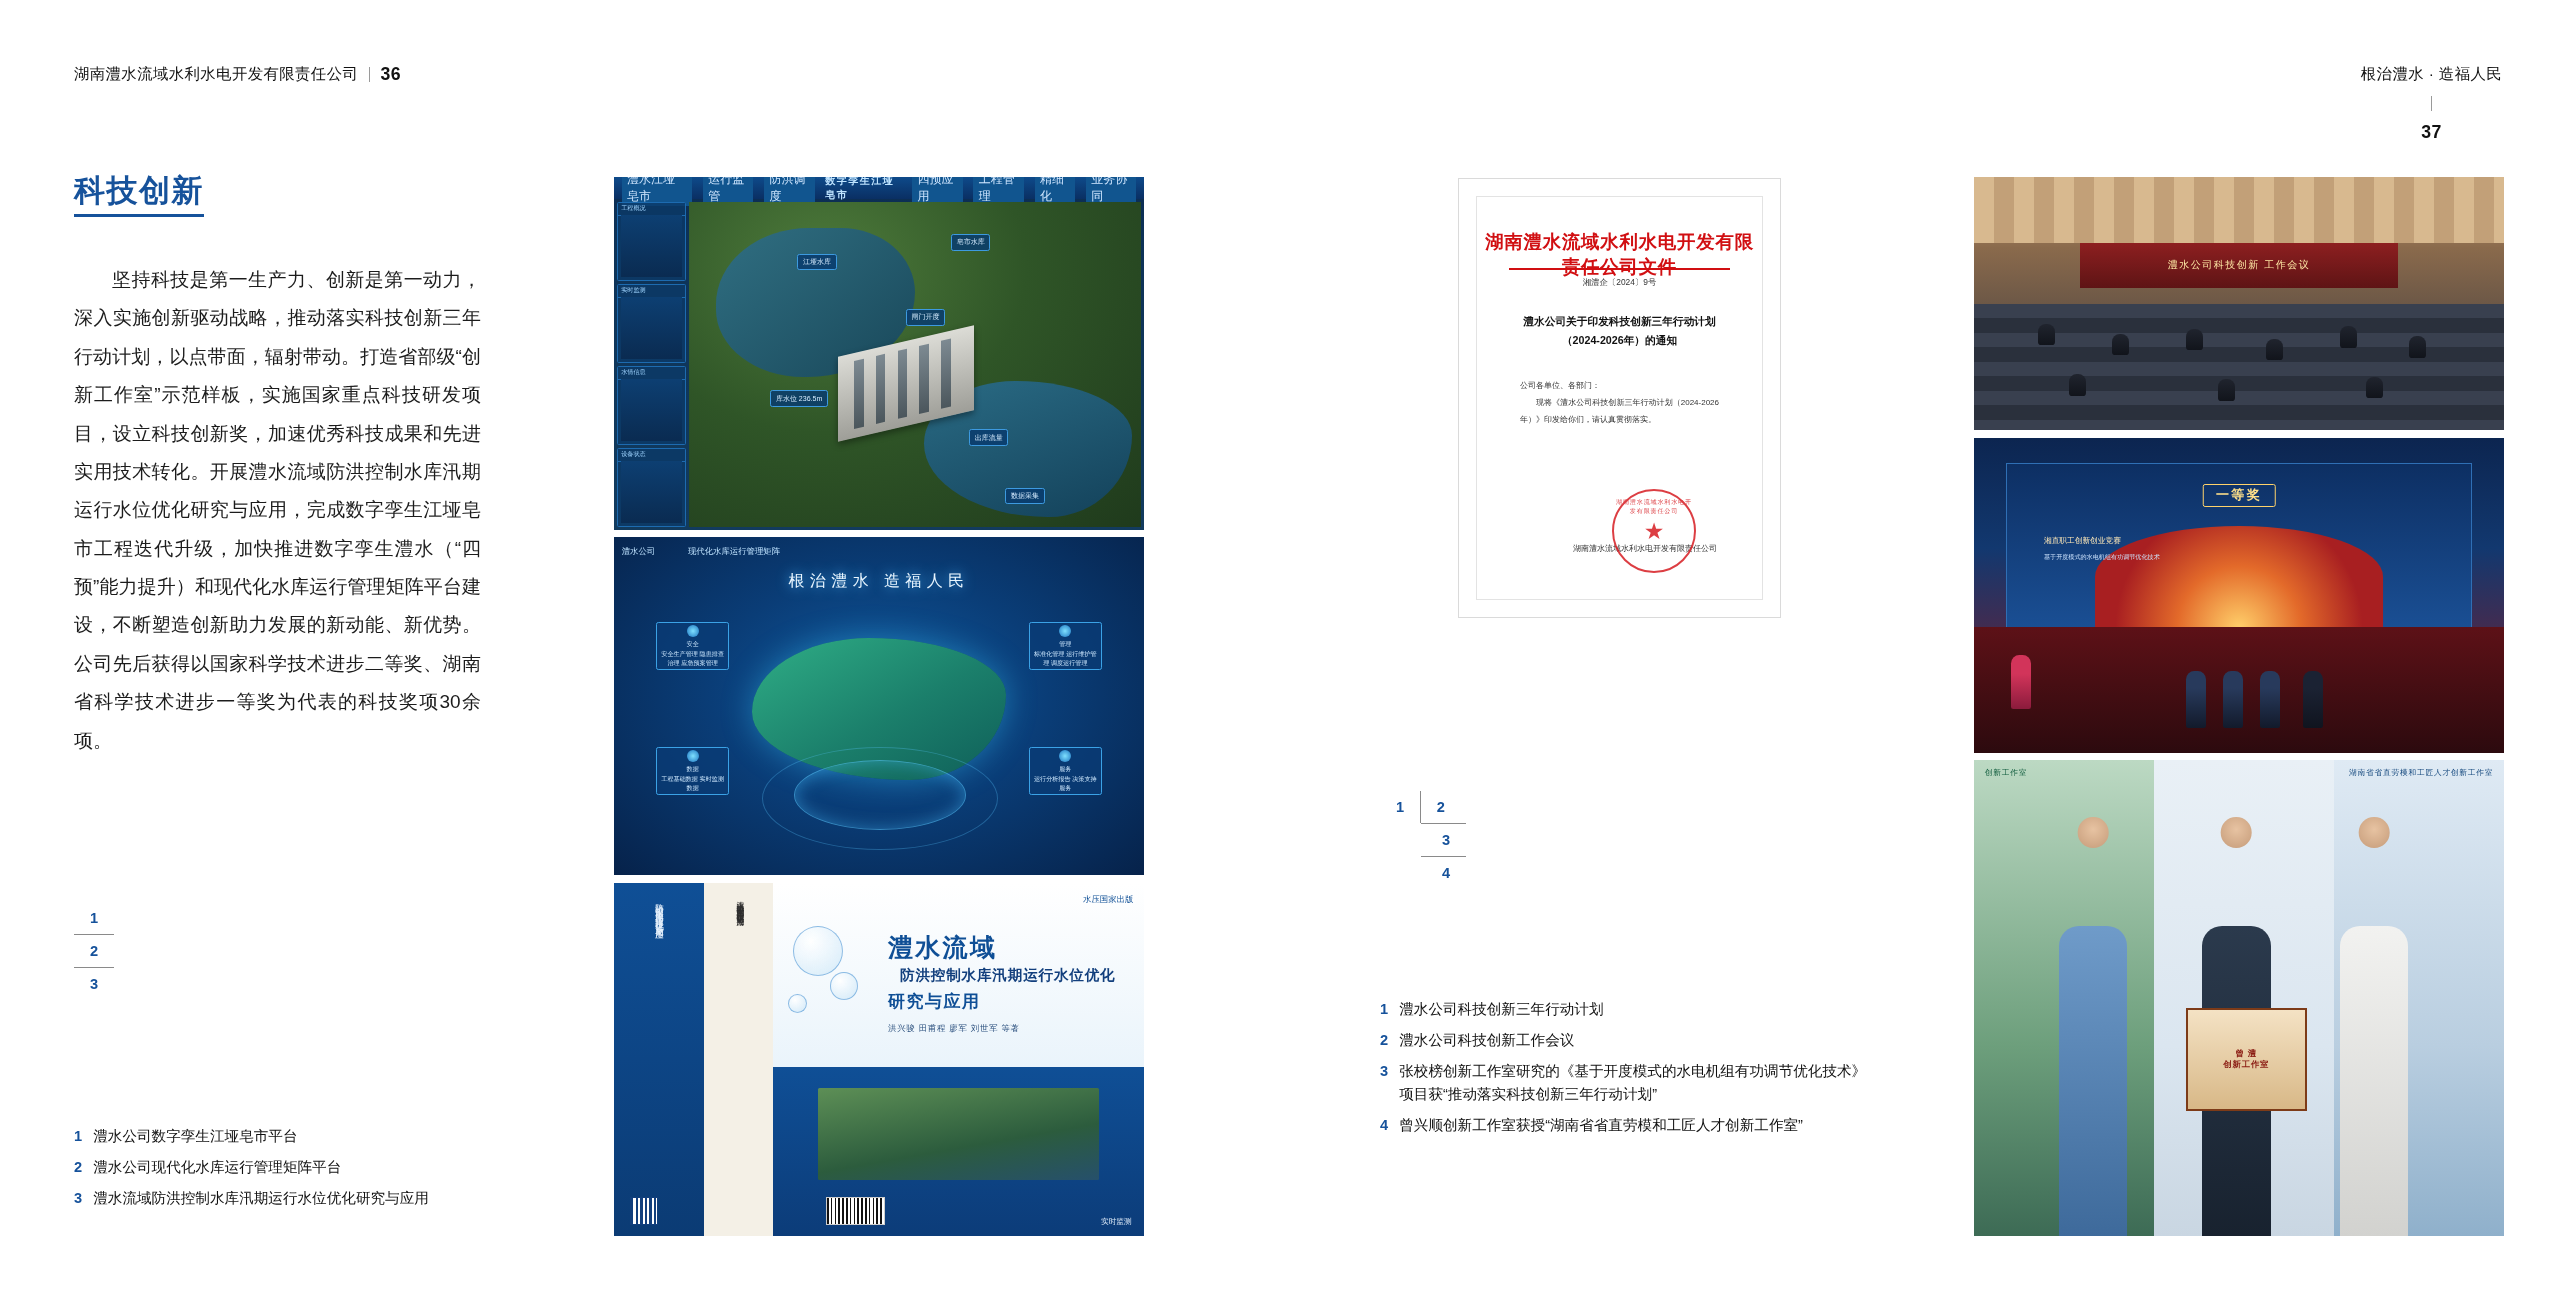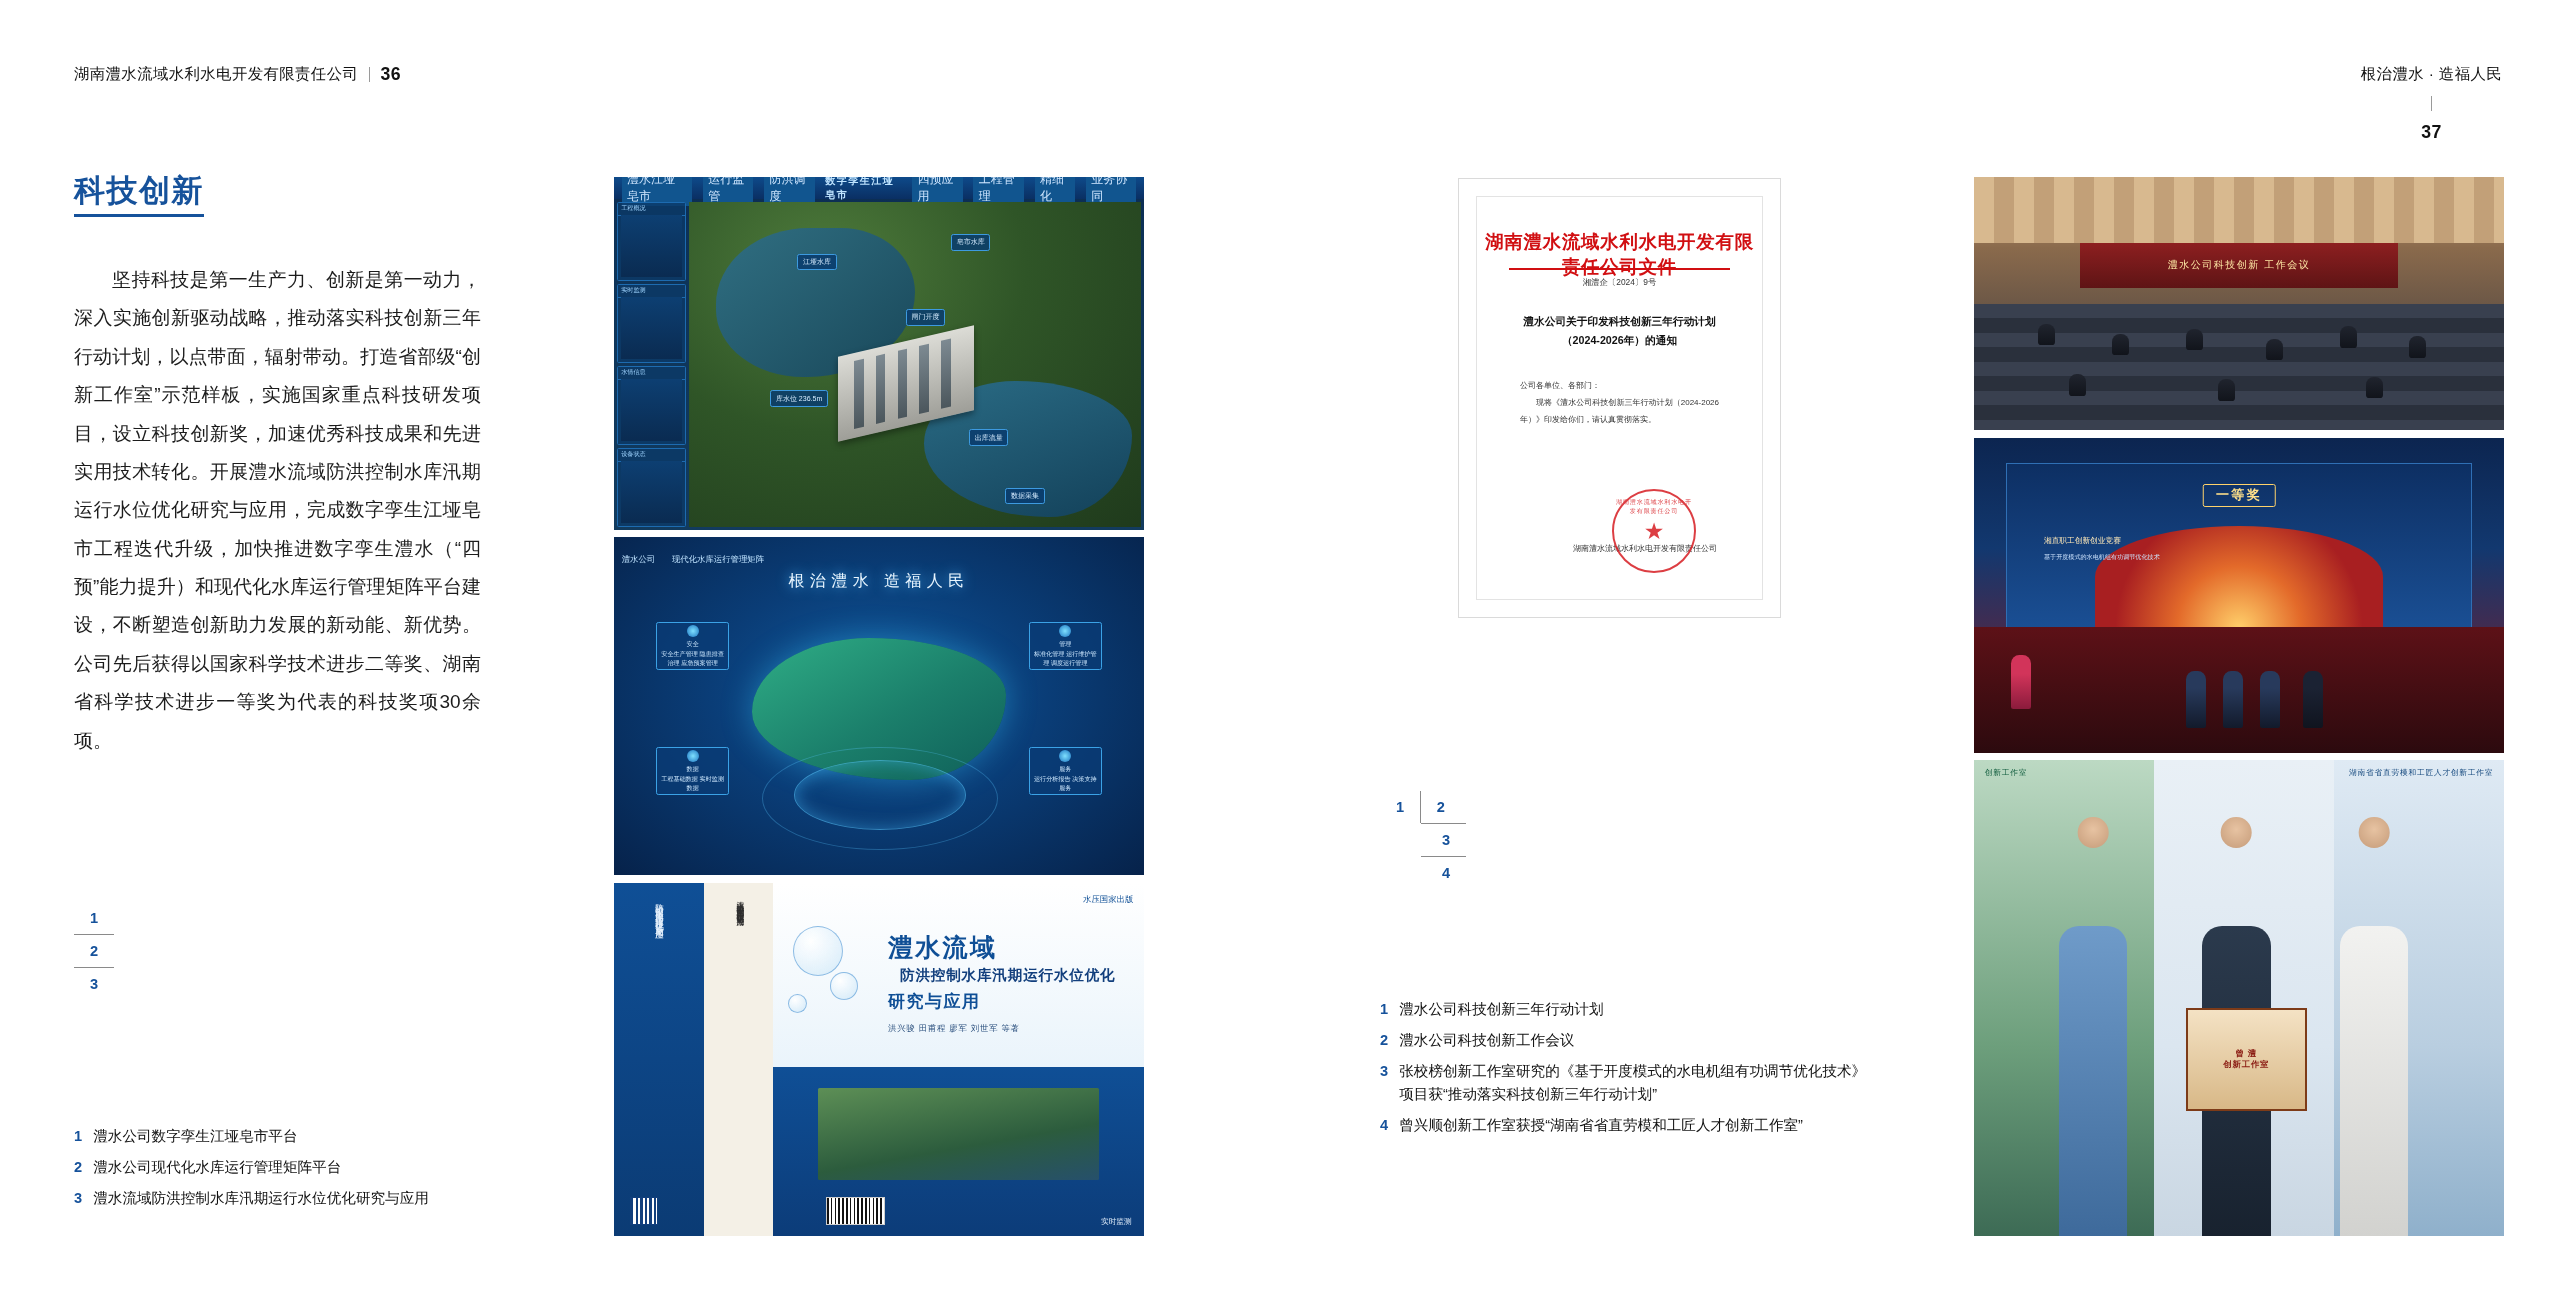--- a/index.html
+++ b/index.html
@@ -189,22 +189,22 @@
     background: linear-gradient(180deg,#0d3f72,#0a2b51);
   }
   .dt-tag {
     position:absolute; background: rgba(9,60,110,.85); border:0.8px solid #3d9ae0;
     color:#d6ecff; font-size:7px; padding:2.3px 4.6px; border-radius:2.3px; white-space:nowrap;
   }
 
   
   .basin { background: radial-gradient(ellipse at 50% 46%, #10599e 0%, #0a3d77 45%, #06224a 100%); }
   .basin-top {
-    position:absolute; top:16px; left:7.7px; right:7.7px; height:12.3px;
-    color:#bfe3ff; font-size:8.4px; display:flex; align-items:center; gap:6px;
+    position:absolute; top:8px; left:7.7px; right:7.7px; height:12.3px;
+    color:#bfe3ff; font-size:8.4px; display:flex; align-items:center; gap:22px;
   }
   .basin-title {
     position:absolute; top:34px; left:0; right:0; text-align:center;
     color:#e9f6ff; font-size:16px; letter-spacing:5.4px;
     text-shadow: 0 0 12.3px #43b5ff;
   }
   .basin-shape {
     position:absolute; left:26%; top:30%; width:48%; height:42%;
     background: linear-gradient(150deg,#2fae86,#1b7f6b 55%,#0f5f59);
     border-radius: 46% 54% 38% 62% / 52% 40% 60% 48%;

